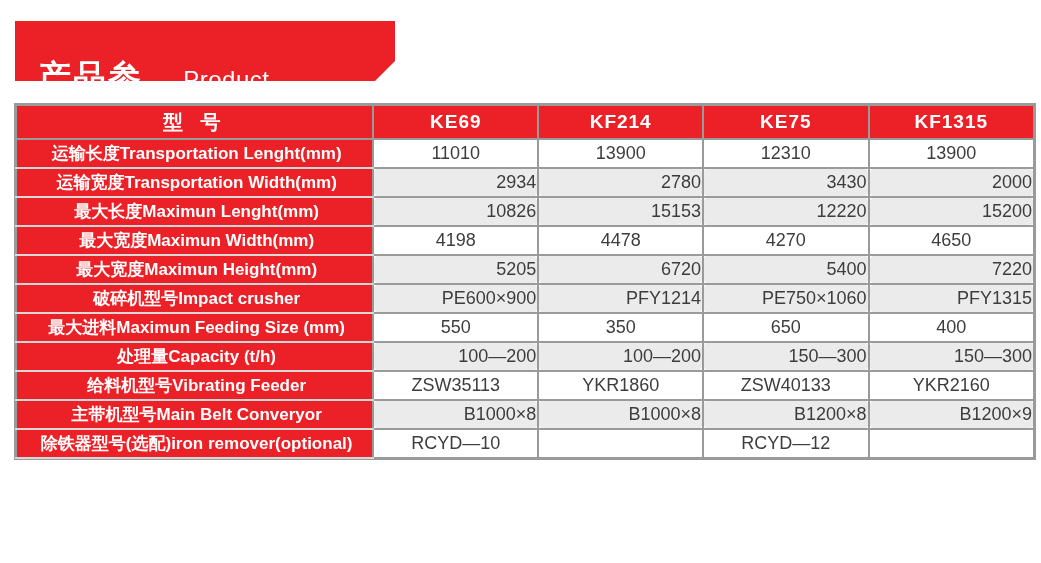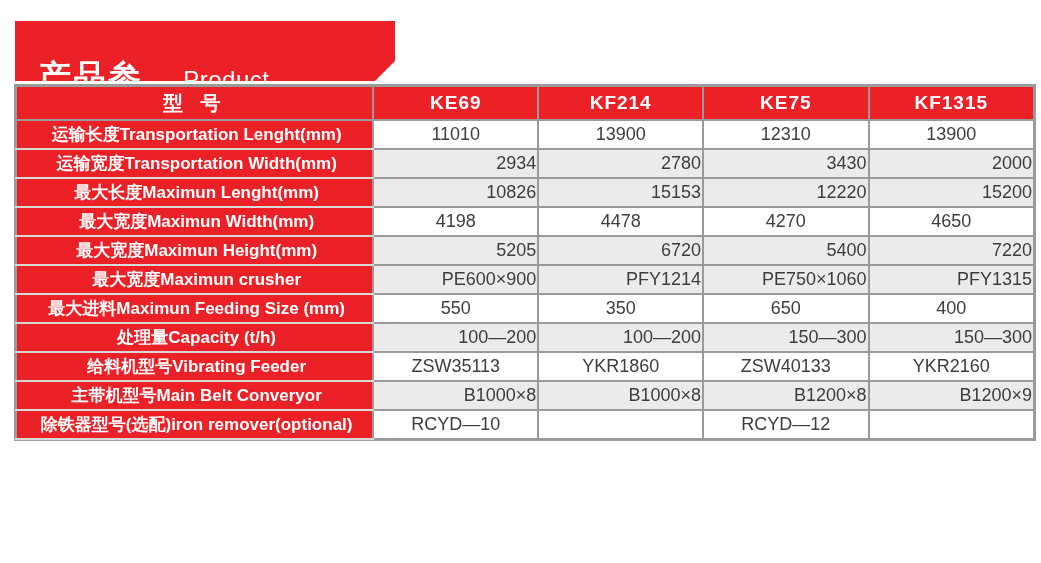--- a/index.html
+++ b/index.html
@@ -19,21 +19,21 @@
     color: #fff;
     display: flex; align-items: baseline; gap: 12px;
     padding: 11px 0 0 23px; box-sizing: border-box;
     clip-path: polygon(0 0, 100% 0, 100% calc(100% - 20px), calc(100% - 20px) 100%, 0 100%);
   }
   .banner-cn { font-size: 33px; font-weight: 700; letter-spacing: 2px; line-height: 1.1; margin-top: 27px; }
   .banner-en { font-size: 24px; font-weight: 400; letter-spacing: 0.5px; }
 
   
   .table-wrap {
-    position: absolute; left: 14px; top: 84px; width: 1020px;
+    position: absolute; left: 14px; top: 103px; width: 1020px;
     border: 1px solid var(--border, #9a9a9a);
   }
   table.params {
     border-collapse: collapse; width: 100%; table-layout: fixed;
   }
   .params th, .params td { border: 2px solid var(--border, #9a9a9a); box-sizing: border-box; }
   .params th {
     background: var(--red, #ec2127); color: #fff;
     font-size: 19px; font-weight: 700;
     height: 34px; text-align: center; letter-spacing: 1px;
@@ -42,21 +42,21 @@
   .params td { height: 29px; }
   .params td.label {
     background: var(--red, #ec2127); color: #fff;
     font-weight: 700; font-size: 17px;
     text-align: center; padding: 0 4px 0 8px;
     border-top-color: #d8d8d8; border-bottom-color: #d8d8d8;
     white-space: nowrap; overflow: hidden;
   }
   .params td.value {
     background: #ffffff; color: var(--value-text, #3d3d3d);
-    font-size: 18px; text-align: center;
+    font-size: 18px; text-align: center; border-radius: 7px;
   }
   .params tr.alt td.value { background: var(--row-alt, #ebebeb); text-align: right; }
 </style>
 </head>
 <body>
 
 <div class="page">
 
   <div class="banner">
     <span class="banner-cn">产品参数</span>
@@ -111,21 +111,21 @@
             <td class="value">4650</td>
           </tr>
           <tr class="alt">
             <td class="label">最大宽度Maximun Height(mm)</td>
             <td class="value">5205</td>
             <td class="value">6720</td>
             <td class="value">5400</td>
             <td class="value">7220</td>
           </tr>
           <tr class="alt">
-            <td class="label">最大宽度Maximun crusher</td>
+            <td class="label">破碎机型号Impact crusher</td>
             <td class="value">PE600×900</td>
             <td class="value">PFY1214</td>
             <td class="value">PE750×1060</td>
             <td class="value">PFY1315</td>
           </tr>
           <tr>
             <td class="label">最大进料Maximun Feeding Size (mm)</td>
             <td class="value">550</td>
             <td class="value">350</td>
             <td class="value">650</td>

